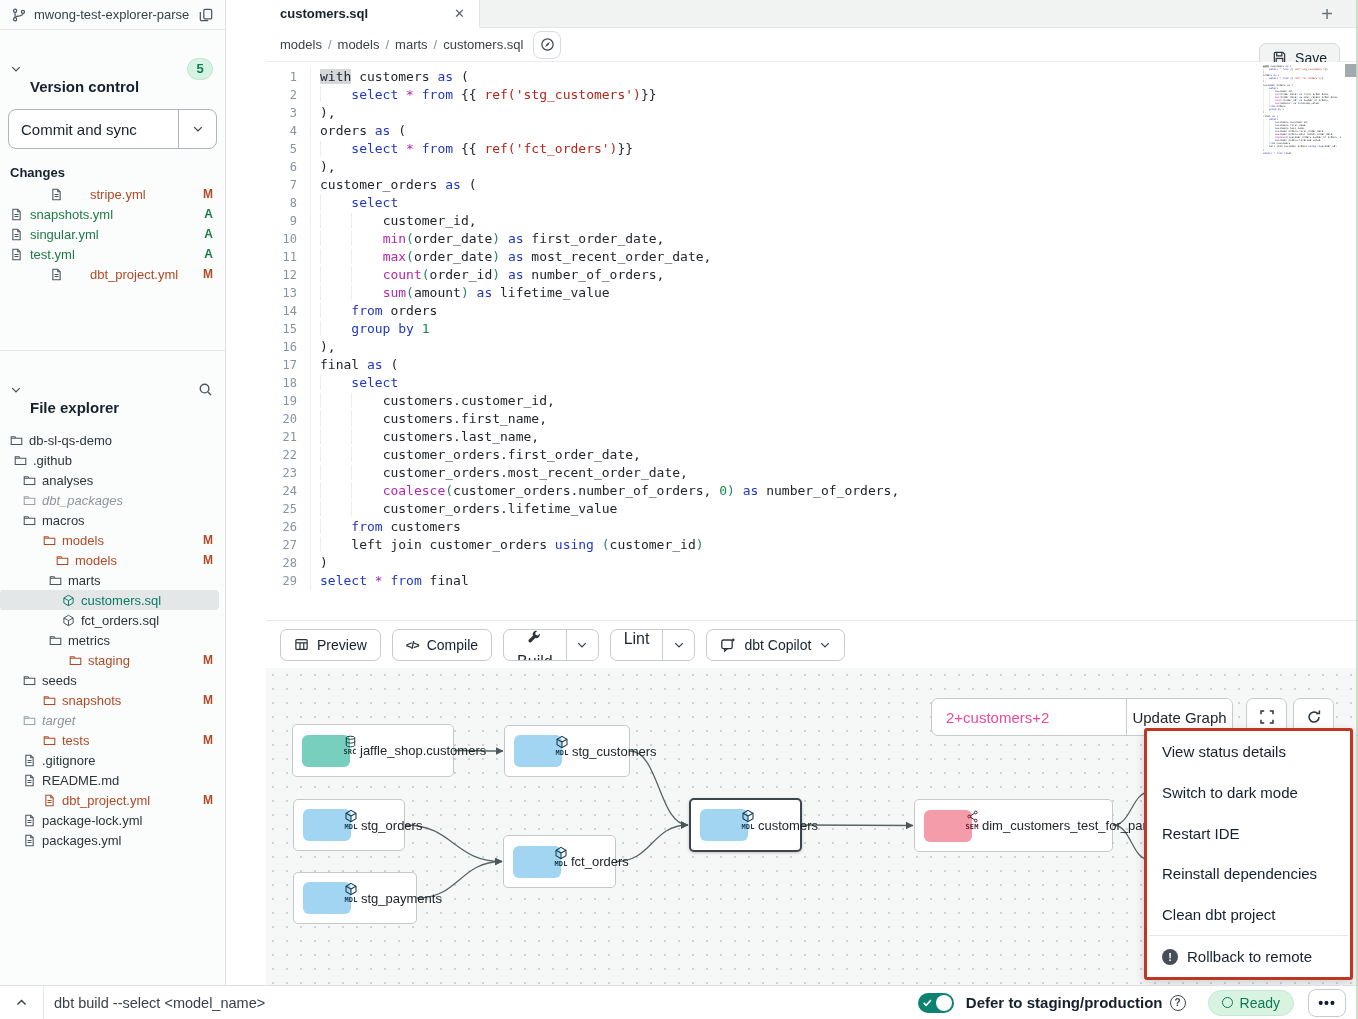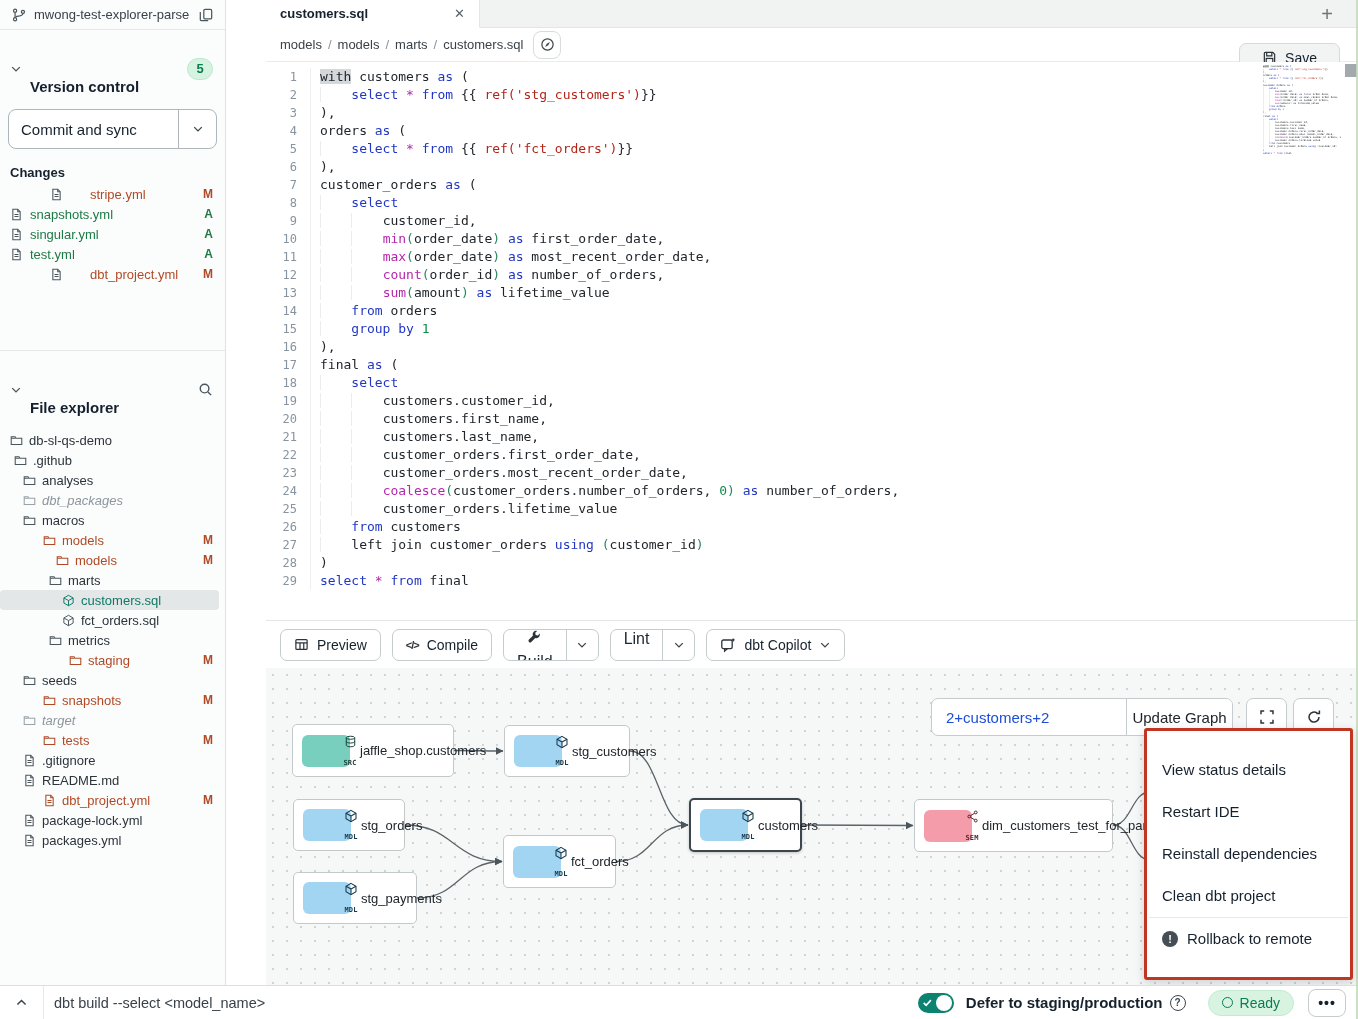--- a/index.html
+++ b/index.html
@@ -44,21 +44,21 @@
   
   .tabstrip{height:28px;background:#f1f3f3;border-bottom:1px solid #e3e6e6;display:flex;align-items:stretch;position:relative;}
   .tab-active{width:214px;background:#fff;border-right:1px solid #e3e6e6;display:flex;align-items:center;padding:0 10px 0 14px;margin-bottom:-1px;border-bottom:1px solid #fff;}
   .tab-active .ttitle{font-size:13px;font-weight:700;color:#16212e;flex:1;}
   .tab-close{color:#5a6369;font-size:13px;line-height:1;padding:2px 4px;}
   .tab-plus{position:absolute;right:16px;top:0;height:28px;width:30px;display:flex;align-items:center;justify-content:center;color:#6b747a;font-size:20px;font-weight:400;}
   .crumbbar{height:34px;background:#fff;border-bottom:1px solid #ececec;display:flex;align-items:center;padding:0 18px 0 14px;}
   .crumbs{display:flex;align-items:center;gap:6px;font-size:13px;color:#39424a;}
   .crumb-sep{color:#8b949a;}
   .compass-btn{margin-left:10px;width:28px;height:28px;border:1px solid #d8dcdc;border-radius:8px;display:flex;align-items:center;justify-content:center;color:#3c454c;background:#fff;}
-  .save-btn{margin-left:auto;height:30px;padding:0 22px;border:1px solid #d6dada;border-radius:7px;background:#f2f4f4;display:flex;align-items:center;gap:8px;font-size:14px;color:#16212e;margin-top:26px;}
+  .save-btn{margin-left:auto;height:30px;padding:0 12px;border:1px solid #d6dada;border-radius:7px;background:#f2f4f4;display:flex;align-items:center;gap:8px;font-size:14px;color:#16212e;margin-top:26px;}
 
   
   #editor{position:relative;height:558px;background:#fff;overflow:hidden;}
   #code-lines{padding-top:6px;font-family:"DejaVu Sans Mono",monospace;font-size:13px;line-height:18px;}
   .cl{display:flex;}
   .ln{width:44px;text-align:right;padding-right:13px;color:#8793a0;font-size:12px;flex:none;user-select:none;}
   .lc{white-space:pre;border-left:1px solid #edf0f1;padding-left:9px;color:#21262b;}
   .tk-k{color:#2136c4;}
   .tk-f{color:#b327ad;}
   .tk-o{color:#b327ad;}
@@ -81,28 +81,28 @@
   .code-ico{font-size:11px;font-weight:700;letter-spacing:-1px;color:#2c343a;}
   #output-tabs{margin-left:auto;margin-right:158px;display:flex;gap:46px;height:48px;align-items:center;}
   .otab{font-size:15px;color:#1b2733;position:relative;height:48px;display:flex;align-items:center;}
   .otab.active:after{content:"";position:absolute;left:-6px;right:-6px;bottom:0;height:3px;background:#8e9898;}
 
   
   #lineage{position:relative;height:317px;background:#f6f8f8;background-image:radial-gradient(#cdd5d4 1px,transparent 1.3px);background-size:14px 14px;overflow:hidden;}
   #edges-svg{position:absolute;left:0;top:0;}
   .lnode{position:absolute;background:#fff;border:1px solid #c3c8ca;border-radius:5px;display:flex;align-items:center;gap:10px;padding-left:9px;}
   .lnode.selected{border:2px solid #3d464c;box-shadow:0 1px 3px rgba(30,40,45,.25);}
-  .ntile{width:30px;height:32px;border-radius:6px;display:flex;flex-direction:column;align-items:center;justify-content:space-between;flex:none;padding-left:48px;}
+  .ntile{width:30px;height:32px;border-radius:6px;display:flex;flex-direction:column;align-items:center;justify-content:flex-start;flex:none;padding-left:48px;}
   .ntile .tlab{font-size:7px;font-weight:700;letter-spacing:.2px;font-family:"DejaVu Sans Mono",monospace;}
   .ntile-SRC{background:#79cfbe;color:#173f38;}
   .ntile-MDL{background:#a2d5f2;color:#173a4d;}
   .ntile-SEM{background:#f59cab;color:#571f2b;}
   .nlabel{font-size:13px;color:#20262b;white-space:nowrap;}
   .sel-group{position:absolute;left:665px;top:30px;width:302px;height:38px;background:#fff;border:1px solid #c6cbcd;border-radius:7px;display:flex;align-items:stretch;overflow:hidden;}
-  .sel-input{flex:1;display:flex;align-items:center;padding-left:14px;font-size:15px;color:#1d4ed8;}
+  .sel-input{flex:1;display:flex;align-items:center;padding-left:14px;font-size:15px;color:#ec4899;}
   .sel-update{width:106px;border-left:1px solid #c6cbcd;display:flex;align-items:center;justify-content:center;font-size:15px;color:#20262b;background:#fff;}
   .icon-btn{position:absolute;top:30px;width:41px;height:38px;background:#fff;border:1px solid #c6cbcd;border-radius:7px;display:flex;align-items:center;justify-content:center;color:#2c343a;}
   #fullscreen-btn{left:980px;}
   #refresh-btn{left:1027px;}
   #context-menu{position:absolute;left:878px;top:60px;width:209px;height:252px;background:#fff;border:3px solid #c13620;border-radius:3px;box-shadow:0 3px 10px rgba(20,30,35,.18);z-index:5;display:flex;flex-direction:column;justify-content:center;}
   .menu-item{height:42px;display:flex;align-items:center;gap:9px;padding-left:15px;font-size:15px;color:#16212e;}
   .menu-divider{border-top:1px solid #e6e9e9;margin:0 2px;}
   .alert-ico{width:16px;height:16px;border-radius:50%;background:#454e54;color:#fff;font-size:11px;font-weight:700;display:flex;align-items:center;justify-content:center;flex:none;}
 
   
@@ -762,20 +762,23 @@
           <path d="M13 8A5 5 0 1 1 11.2 4.2"></path>
           <path d="M13.4 1.6v3h-3"></path>
         </svg>
     </div>
 
     <div id="context-menu">
         <div class="menu-item">
           <span>View status details</span>
         </div>
         <div class="menu-item">
+          <span>Switch to dark mode</span>
+        </div>
+        <div class="menu-item">
           <span>Restart IDE</span>
         </div>
         <div class="menu-item">
           <span>Reinstall dependencies</span>
         </div>
         <div class="menu-item">
           <span>Clean dbt project</span>
         </div>
         <div class="menu-divider"></div>
         <div class="menu-item">

